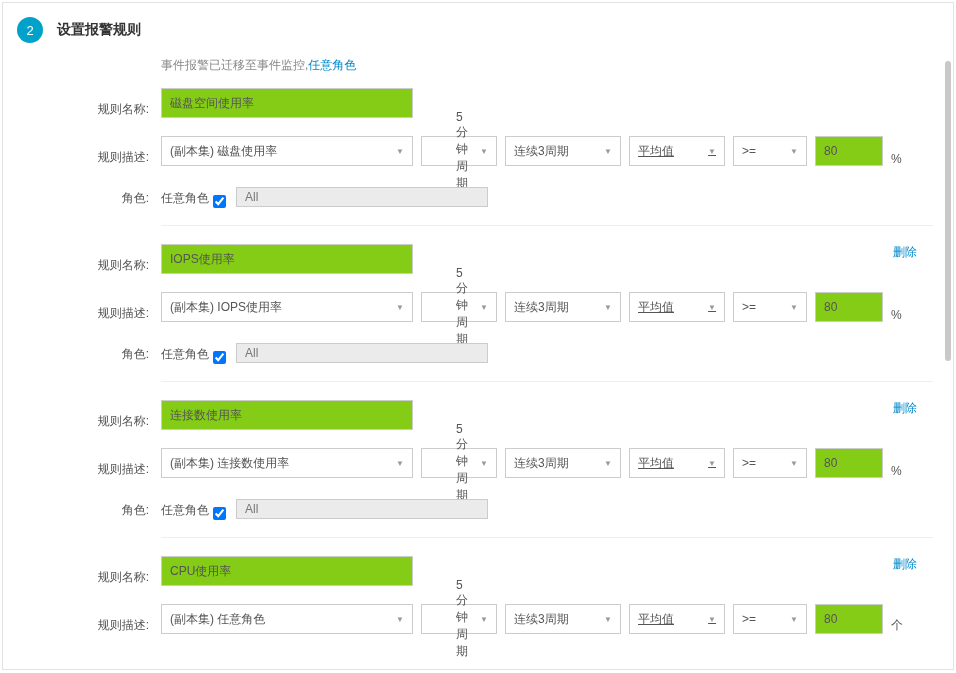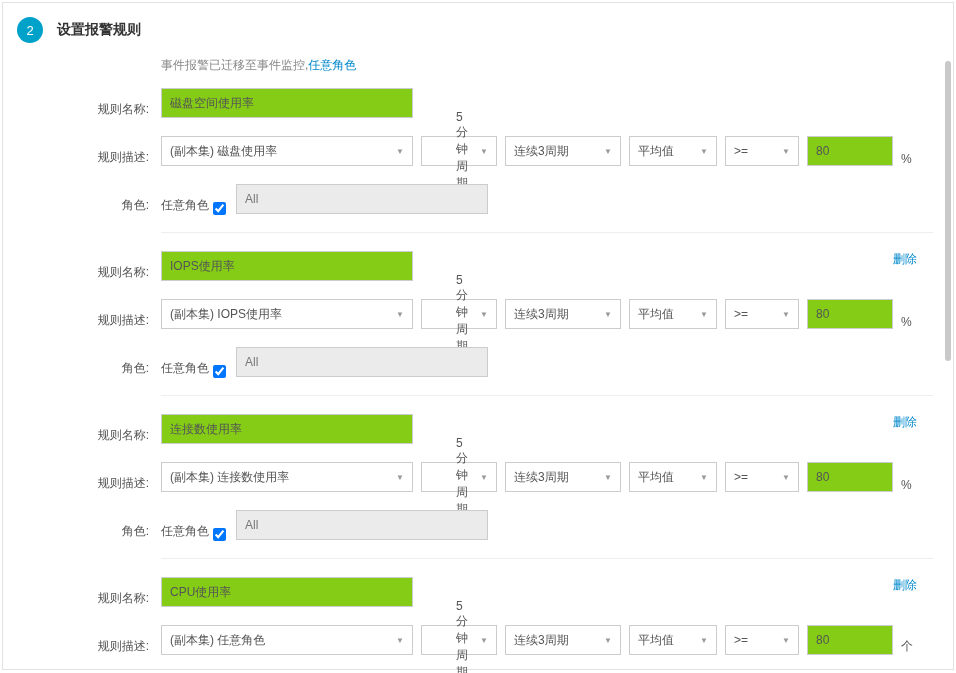--- a/index.html
+++ b/index.html
@@ -99,35 +99,35 @@
     padding: 0 8px;
     font-size: 12px;
     color: #555;
     cursor: pointer;
     margin-right: 8px;
   }
   .select .arrow { color: #999; font-size: 8px; margin-left: 6px; }
   .sel-metric { width: 252px; }
   .sel-period { width: 76px; padding-left: 34px; }
   .sel-count  { width: 116px; }
-  .sel-agg    { width: 88px; }
+  .sel-agg    { width: 96px; text-decoration: underline; }
   .sel-op     { width: 74px; }
-  .value-input { width: 86px; text-align: left; }
+  .value-input { width: 68px; text-align: left; }
   .unit { margin-left: 8px; color: #555; }
   .role-text { color: #555; margin-right: 4px; margin-top: 6px; }
   .checkbox {
     width: 13px; height: 13px;
     appearance: checkbox;
     margin-right: 10px;
     position: relative;
     top: 1px;
   }
   .role-all {
     width: 252px;
-    height: 30px;
+    height: 20px;
     background: #ebebeb;
     border: 1px solid #ccc;
     padding: 0 8px;
     display: flex;
     align-items: center;
     color: #777;
   }
   .scrollbar-track {
     position: absolute;
     right: 2px;

